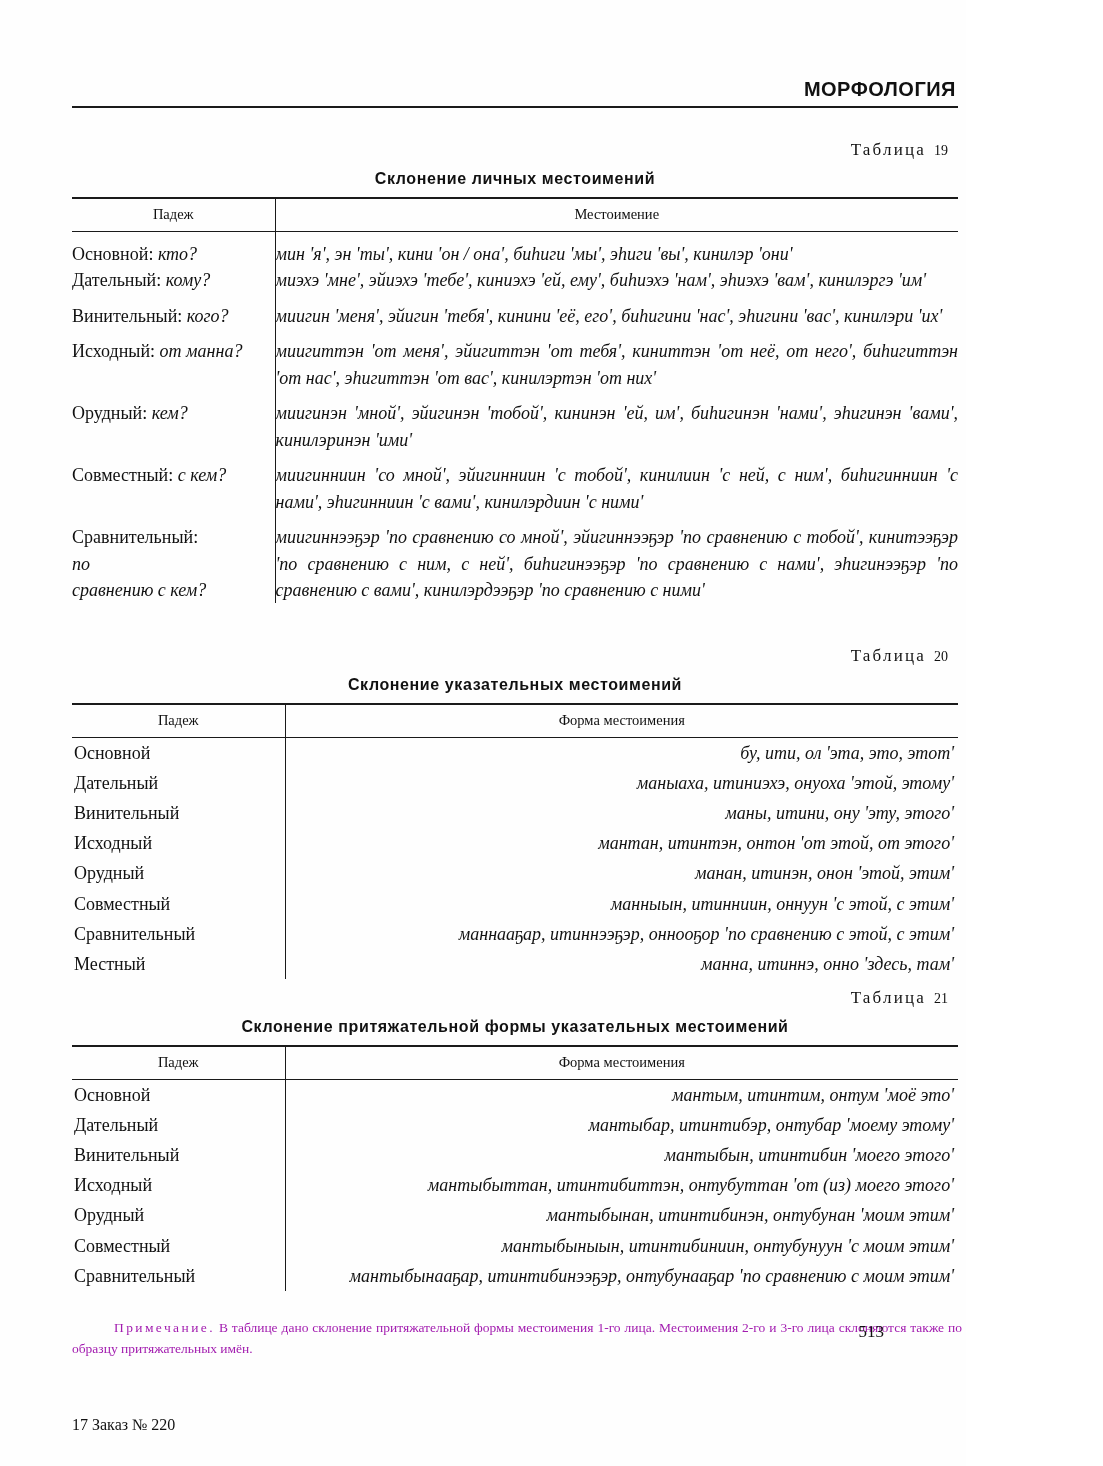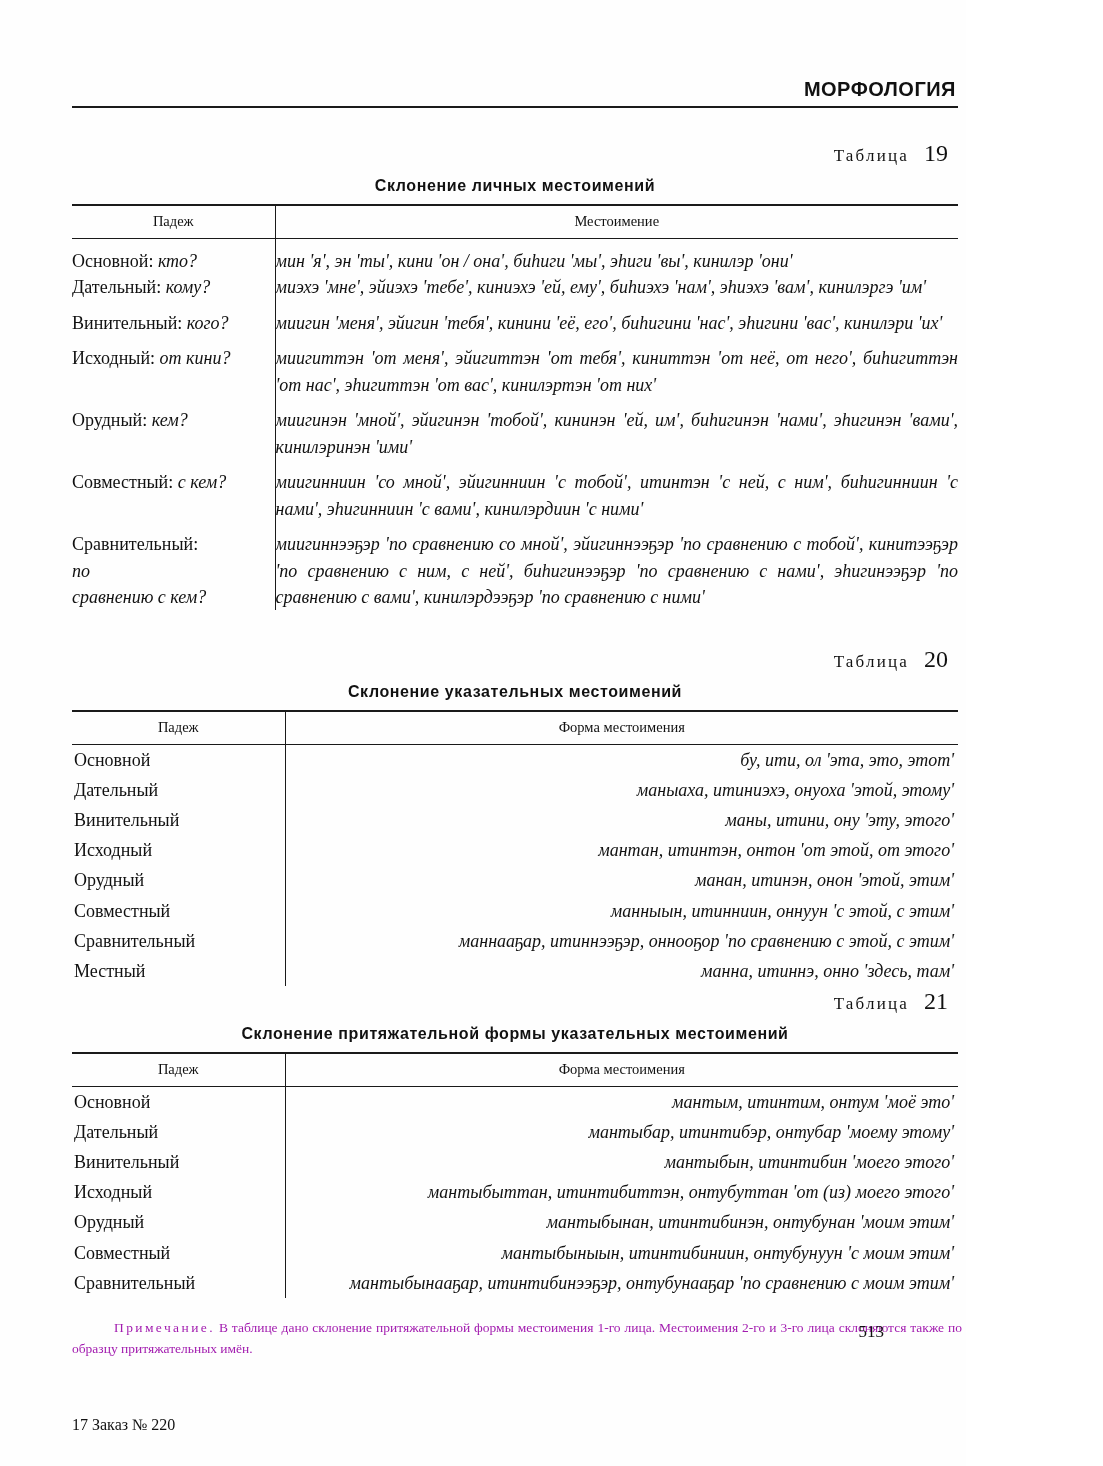--- a/index.html
+++ b/index.html
@@ -49,21 +49,21 @@
   
   .tbl-block { position: absolute; left: 72px; width: 886px; }
 
   .tbl-number {
     text-align: right;
     font-size: 17px;
     letter-spacing: 2.2px;
     padding-right: 10px;
     color: #111;
   }
-  .tbl-number .num { letter-spacing: 0; margin-left: 15px; font-size: 24px; }
+  .tbl-number .num { letter-spacing: 0; margin-left: 8px; font-size: 14px; }
 
   .tbl-caption {
     text-align: center;
     font-family: "Liberation Sans", "DejaVu Sans", sans-serif;
     font-weight: bold;
     font-size: 16px;
     letter-spacing: 0.6px;
     margin-top: 10px;
     color: #111;
   }
@@ -201,21 +201,21 @@
           <span class="it">кого?</span>
         </td>
         <td class="form-cell">
           <span class="it">миигин 'меня', эйигин 'тебя', кинини 'её, его', биhигини 'нас', эhигини 'вас', кинилэри 'их'</span>
         </td>
       </tr>
 
       <tr class="grp">
         <td class="case-cell col-case">
           <span>Исходный:</span>
-          <span class="it">от кини?</span>
+          <span class="it">от манна?</span>
         </td>
         <td class="form-cell">
           <span class="it">миигиттэн 'от меня', эйигиттэн 'от тебя', киниттэн 'от неё, от него', биhигиттэн 'от нас', эhигиттэн 'от вас', кинилэртэн 'от них'</span>
         </td>
       </tr>
 
       <tr class="grp">
         <td class="case-cell col-case">
           <span>Орудный:</span>
           <span class="it">кем?</span>
@@ -224,21 +224,21 @@
           <span class="it">миигинэн 'мной', эйигинэн 'тобой', кининэн 'ей, им', биhигинэн 'нами', эhигинэн 'вами', кинилэринэн 'ими'</span>
         </td>
       </tr>
 
       <tr class="grp">
         <td class="case-cell col-case">
           <span>Совместный:</span>
           <span class="it">с кем?</span>
         </td>
         <td class="form-cell">
-          <span class="it">миигинниин 'со мной', эйигинниин 'с тобой', итинтэн 'с ней, с ним', биhигинниин 'с нами', эhигинниин 'с вами', кинилэрдиин 'с ними'</span>
+          <span class="it">миигинниин 'со мной', эйигинниин 'с тобой', кинилиин 'с ней, с ним', биhигинниин 'с нами', эhигинниин 'с вами', кинилэрдиин 'с ними'</span>
         </td>
       </tr>
 
       <tr>
         <td class="case-cell col-case">
           <span class="case-label-split">
             <span>Сравнительный:</span>
             <span class="it">по</span>
           </span>
           <span class="it sub">сравнению с кем?</span>

